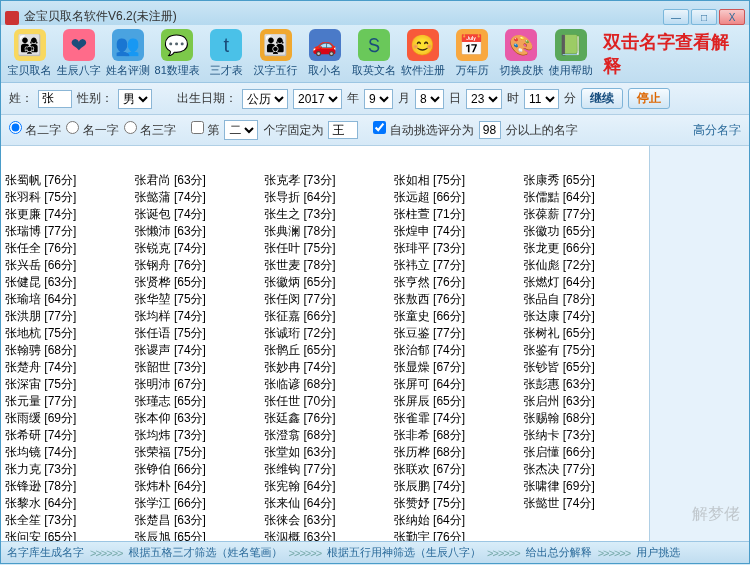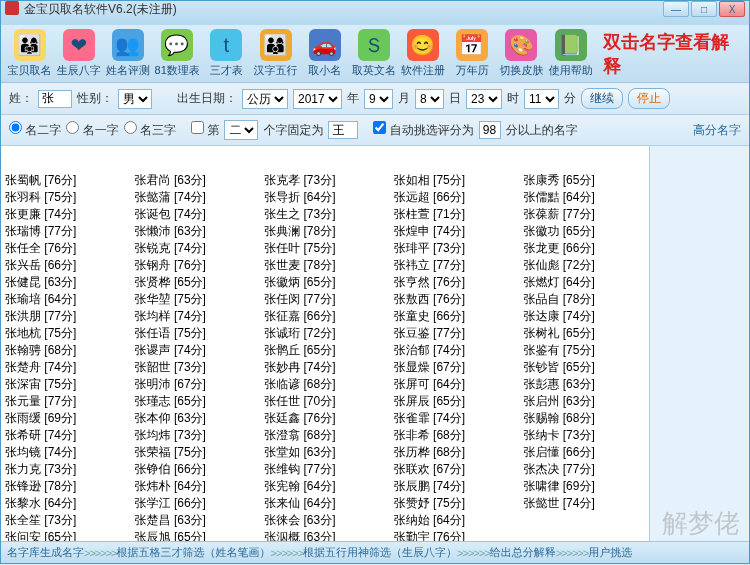--- a/index.html
+++ b/index.html
@@ -1,40 +1,40 @@
 <!DOCTYPE html>
 <html><head>
 <meta charset="utf-8">
 <style>
 * { margin: 0; padding: 0; box-sizing: border-box; font-family: "Microsoft YaHei", SimSun, sans-serif; }
 body { background: #d4e8f5; width: 750px; height: 565px; overflow: hidden; }
 .window { border: 1px solid #4a9cc9; background: #fff; }
-.titlebar { height: 24px; background: linear-gradient(#cce5f5,#b5d9ef); display: flex; align-items: flex-start; padding: 0 4px; font-size: 12px; color: #333; }
+.titlebar { height: 24px; background: linear-gradient(#cce5f5,#b5d9ef); display: flex; align-items: flex-end; padding: 0 4px; font-size: 12px; color: #333; }
 .titlebar .ticon { width: 14px; height: 14px; background: #c33; margin-right: 5px; border-radius: 2px; }
 .winbtns { margin-left: auto; display: flex; gap: 2px; }
 .winbtn { width: 26px; height: 16px; background: linear-gradient(#eaf4fb,#bcdcf2); border: 1px solid #7ab7db; border-radius: 2px; display: flex; align-items: center; justify-content: center; font-size: 10px; color: #2a6a9a; cursor: pointer; }
 .winbtn.close { background: linear-gradient(#f8c9c9,#e88); border-color: #c55; }
 .toolbar { height: 58px; background: linear-gradient(#d9edf9,#c0ddf0); border-bottom: 1px solid #9cc6e3; display: flex; align-items: center; padding: 2px 4px; }
 .tbtn { width: 50px; text-align: center; font-size: 11px; color: #1a4d7a; cursor: pointer; }
 .tbtn .ticn { width: 32px; height: 32px; margin: 0 auto 2px; border-radius: 6px; display: flex; align-items: center; justify-content: center; font-size: 20px; }
 .db-text { margin-left: 8px; color: #d22; font-size: 18px; font-weight: bold; }
 .optrow { background: linear-gradient(#e6f2fb,#d6e9f7); padding: 5px 8px; font-size: 12px; color: #333; display: flex; align-items: center; gap: 5px; border-bottom: 1px solid #b0cfe5; }
 .optrow input[type=text] { border: 1px solid #8bb6d6; height: 18px; padding: 0 3px; font-size: 12px; }
 .optrow select { border: 1px solid #8bb6d6; height: 20px; font-size: 12px; background: #fff; }
-.btn { background: linear-gradient(#f6fbff,#d0e5f4); border: 1px solid #7fb4d8; border-radius: 8px; padding: 1px 8px; font-size: 12px; cursor: pointer; color: #1a5080; }
+.btn { background: linear-gradient(#f6fbff,#d0e5f4); border: 1px solid #7fb4d8; border-radius: 3px; padding: 1px 8px; font-size: 12px; cursor: pointer; color: #1a5080; font-weight: bold; }
 .btn.orange { color: #d60; }
 .namearea { display: flex; height: 395px; }
 .namelist { flex: 1; background: #fff; overflow-y: scroll; padding: 2px 4px; font-size: 12px; margin-top: 24px; }
 .cols { column-count: 5; column-gap: 8px; }
 .nm { break-inside: avoid; line-height: 17px; white-space: nowrap; color: #000; }
 .sidebar { width: 100px; background: #e6f2fb; border-left: 1px solid #b0cfe5; padding: 4px; font-size: 12px; }
-.statusbar { height: 22px; background: linear-gradient(#d9edf9,#c0ddf0); border-top: 1px solid #9cc6e3; display: flex; align-items: center; font-size: 11px; color: #2a6a9a; padding: 0 6px; gap: 0; }
+.statusbar { height: 22px; background: linear-gradient(#d9edf9,#c0ddf0); border-top: 1px solid #9cc6e3; display: flex; align-items: center; font-size: 11px; color: #2a6a9a; padding: 0 6px; gap: 6px; }
 .statusbar .sseg { white-space: nowrap; }
 .arrows { color: #7aa; letter-spacing: -1px; }
-.watermark { position: absolute; right: 10px; bottom: 24px; opacity: .4; font-size: 26px; color: #888; pointer-events: none; }
+.watermark { position: absolute; right: 10px; bottom: 40px; opacity: .4; font-size: 16px; color: #888; pointer-events: none; }
 ::-webkit-scrollbar { width: 16px; }
 ::-webkit-scrollbar-track { background: #e6eef4; }
 ::-webkit-scrollbar-thumb { background: #c0d6e6; border: 1px solid #9ab8cf; }
 </style>
 </head>
 <body>
 
 <div class="window">
   <div class="titlebar">
     <div class="ticon"></div>

